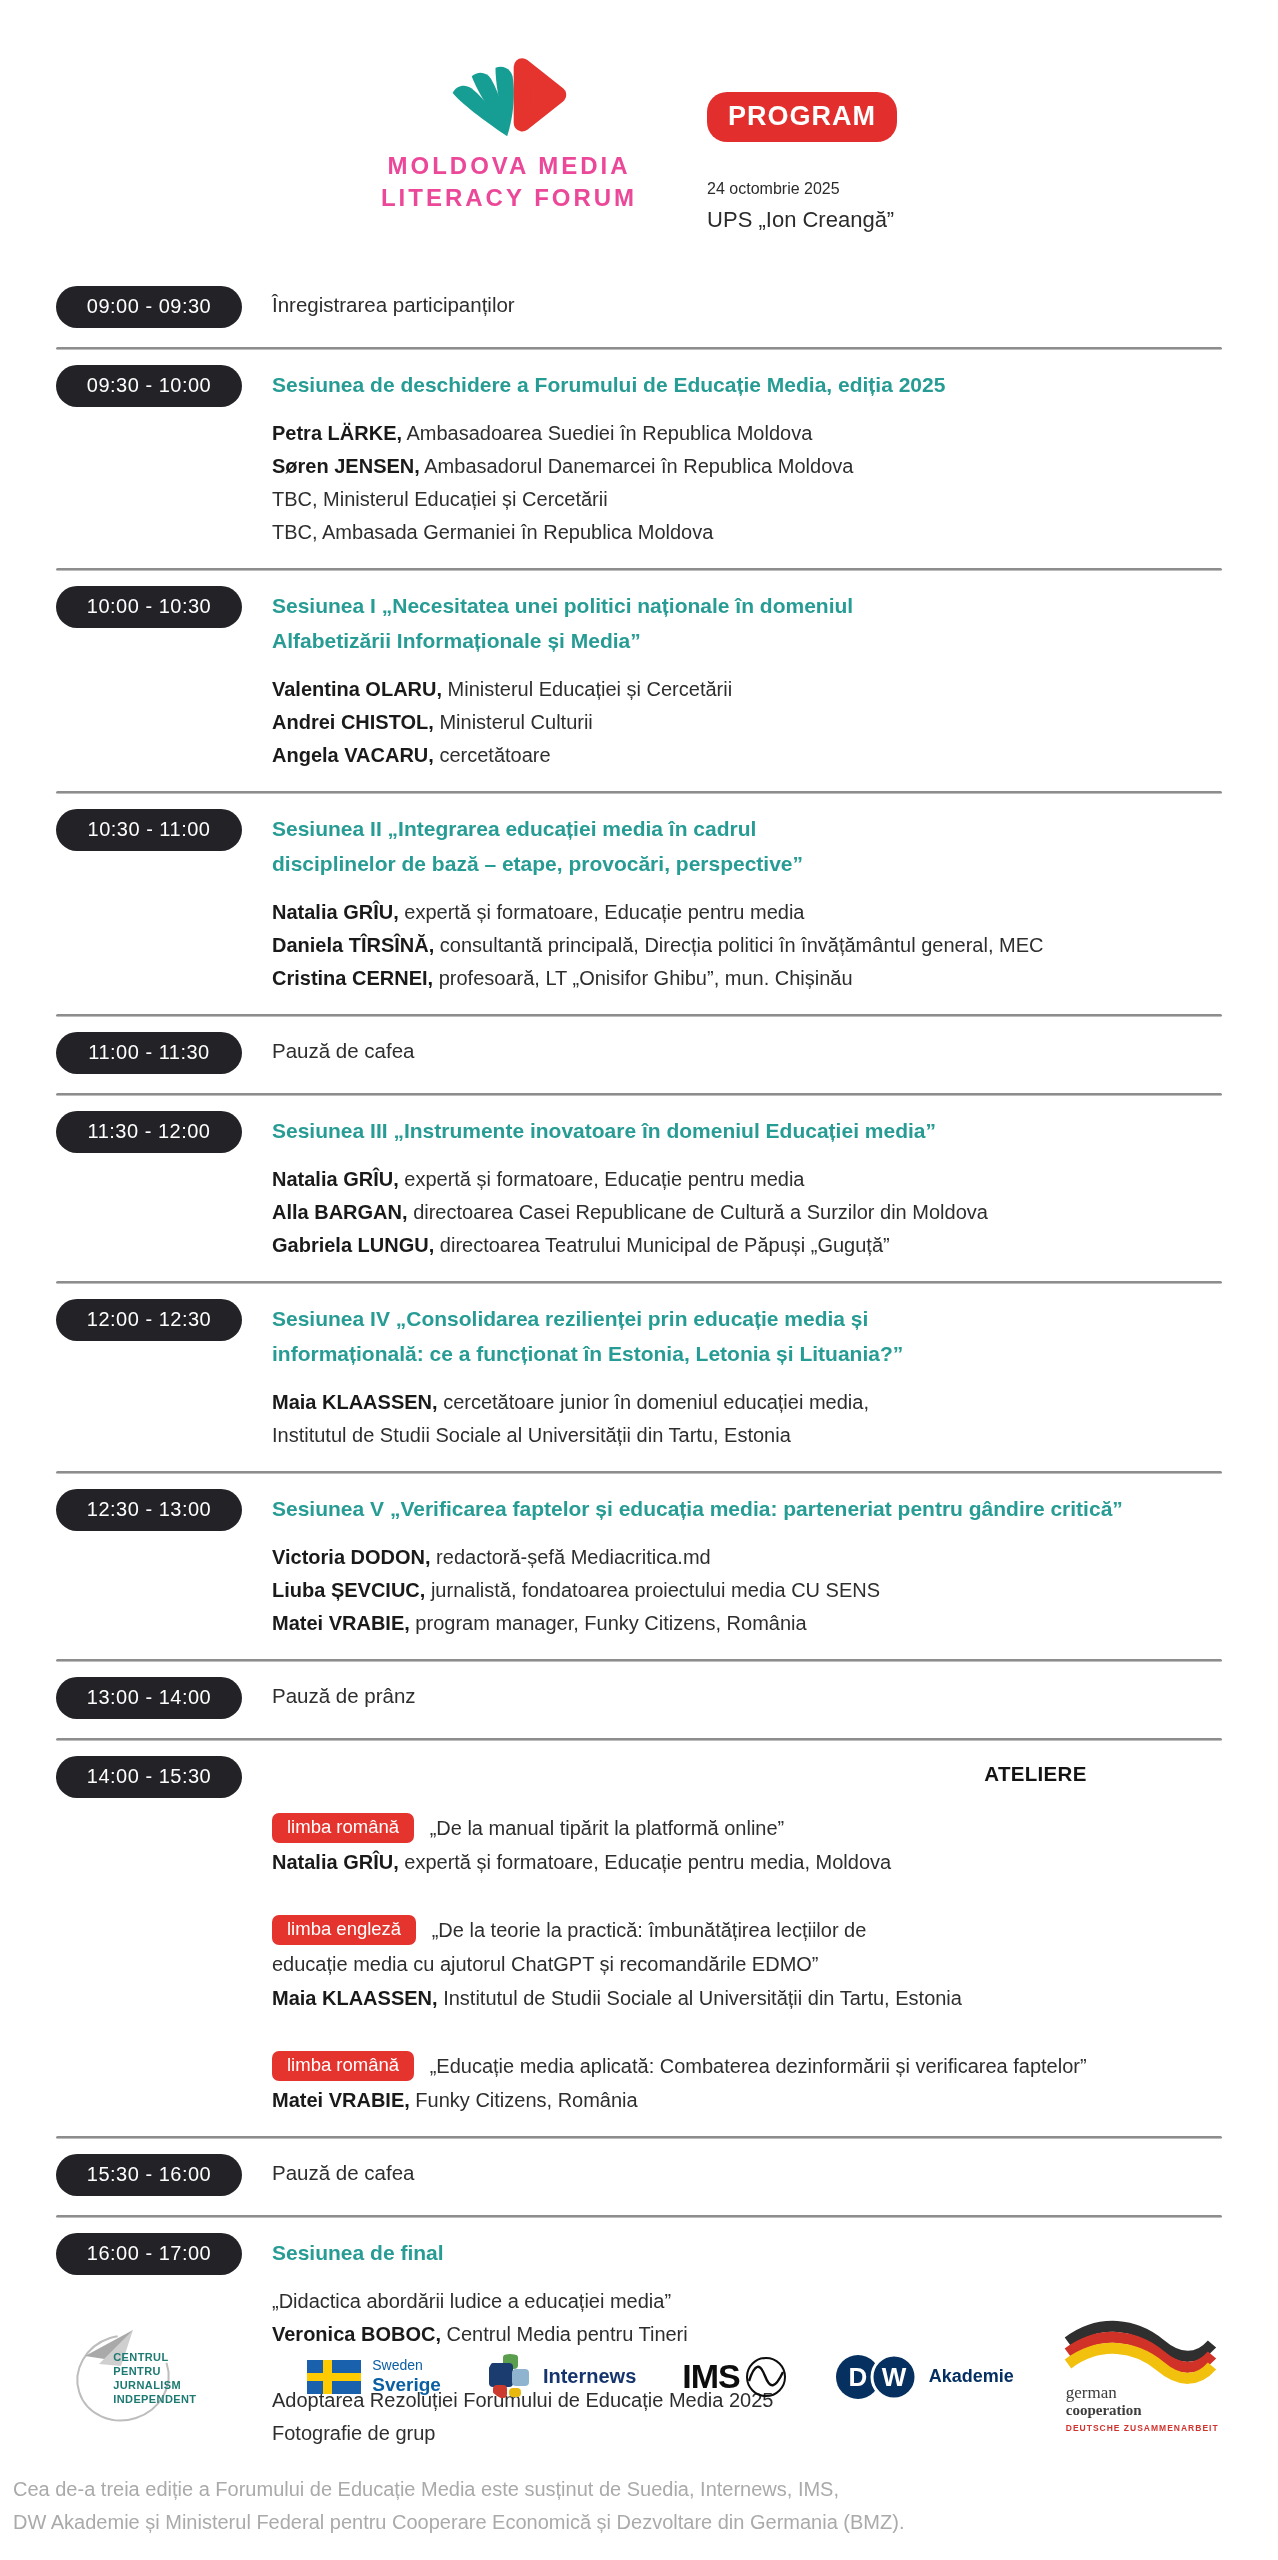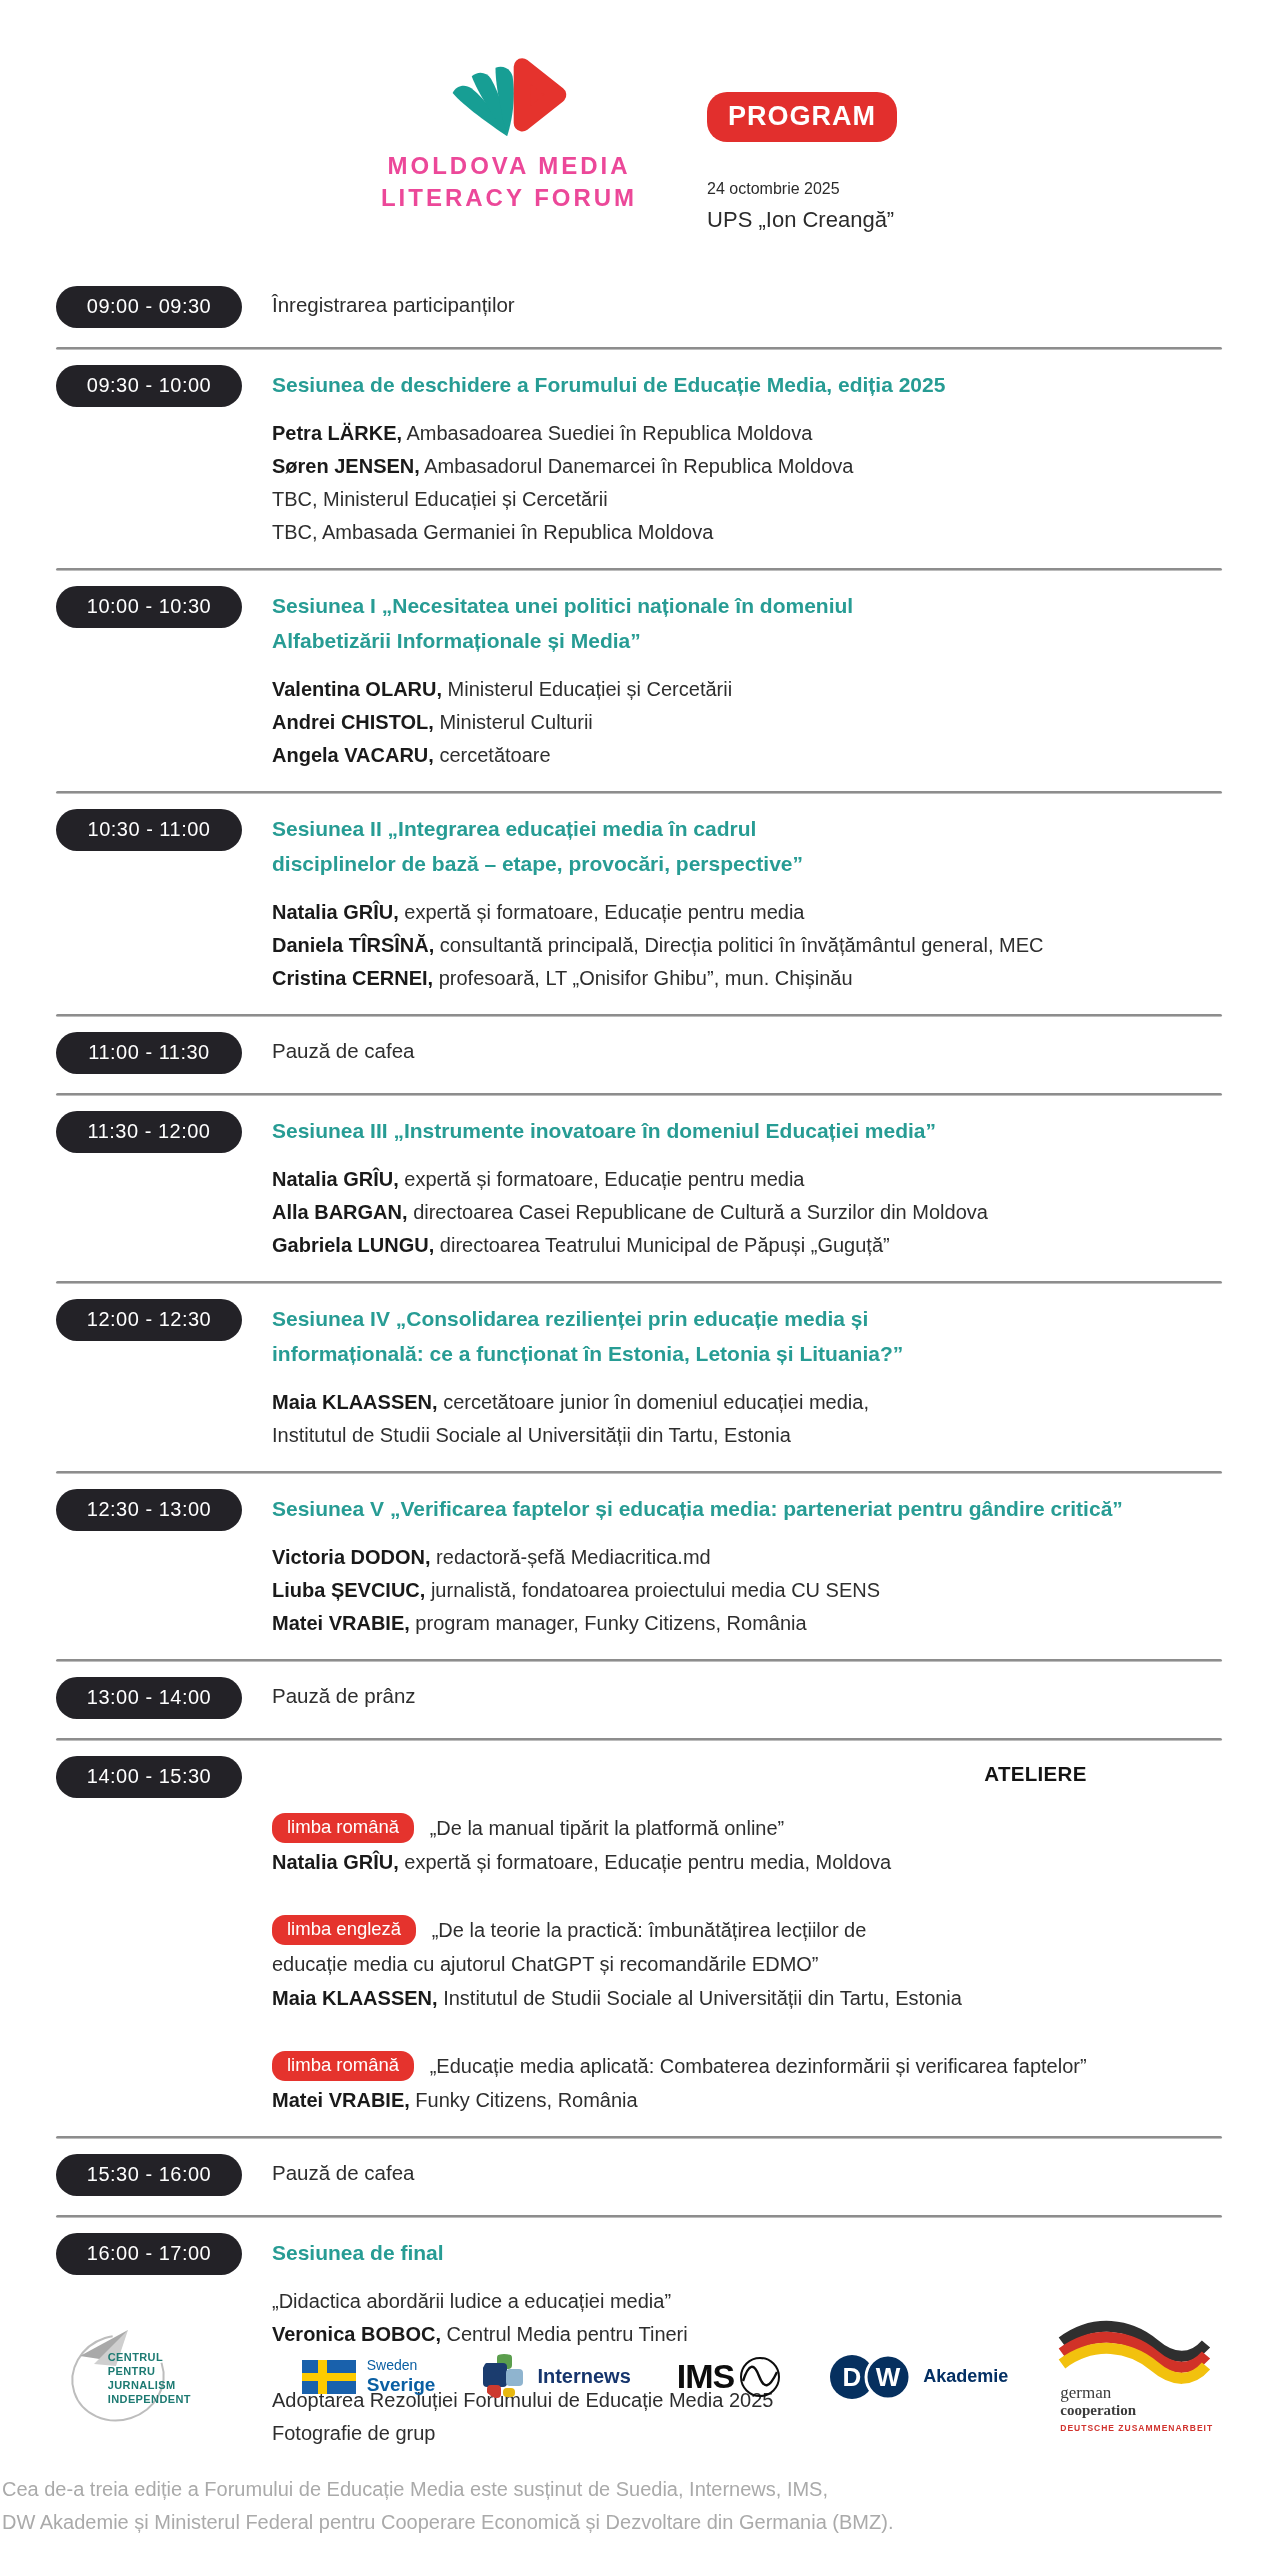--- a/index.html
+++ b/index.html
@@ -24,23 +24,23 @@
   .content{margin-left:30px;font-size:20px;min-width:0;}
   .plain-title{padding-top:7px;font-size:20.5px;}
   .session-title{color:#279c94;font-weight:bold;font-size:21px;line-height:35px;padding-top:2px;}
   .speakers{margin-top:15px;line-height:33px;font-size:20px;}
   .speakers b,.w-speaker b{color:#1a1a1a;}
   .speaker-gap{height:33px;}
   .ateliere-heading{font-weight:bold;color:#141414;padding-top:6px;font-size:20.5px;letter-spacing:0.3px;text-align:right;}
   .workshop{margin-top:25px;line-height:34px;font-size:20px;}
   .workshop + .workshop{margin-top:34px;}
   .badge{display:inline-block;background:#e5332d;color:#fff;font-size:18.5px;line-height:normal;
-         padding:3px 15px 5px;border-radius:13px;margin-right:10px;position:relative;top:-2px;}
-  
-  .footer{position:absolute;left:2px;right:0;top:2320px;}
+         padding:3px 15px 5px;border-radius:7px;margin-right:10px;position:relative;top:-2px;}
+  
+  .footer{position:absolute;left:13px;right:0;top:2320px;}
   .logos{display:flex;align-items:center;justify-content:center;gap:46px;}
   .logo-item{display:flex;align-items:center;}
   
   .cji{position:relative;width:190px;height:110px;}
   .cji svg{position:absolute;left:0;top:0;}
   .cji-text{position:absolute;left:42px;top:28px;color:#1d7a72;font-weight:bold;font-size:11px;line-height:14px;letter-spacing:0.4px;}
   
   .sweden-text{margin-left:11px;color:#0a5fa3;}
   .sweden-top{font-size:14px;}
   .sweden-bottom{font-size:19px;font-weight:bold;margin-top:1px;}

